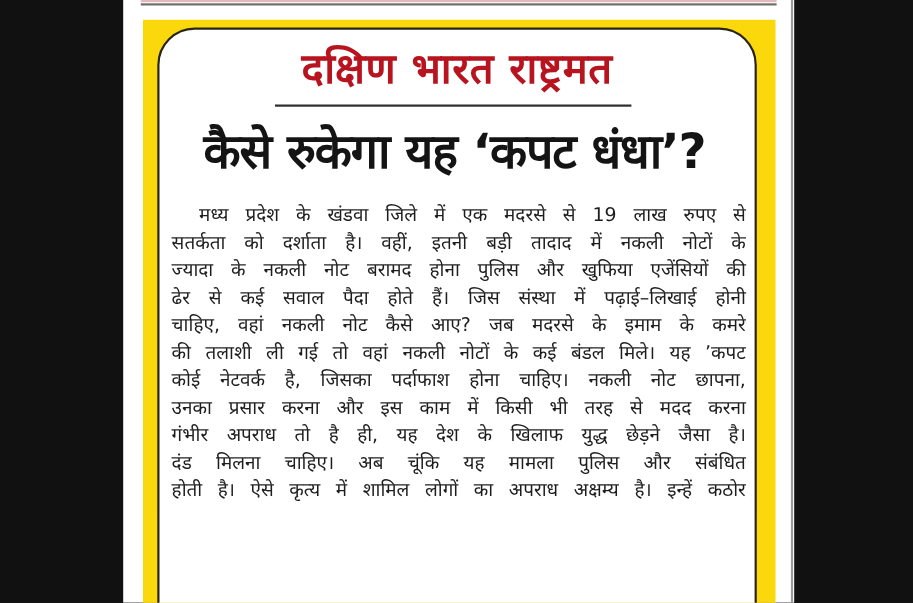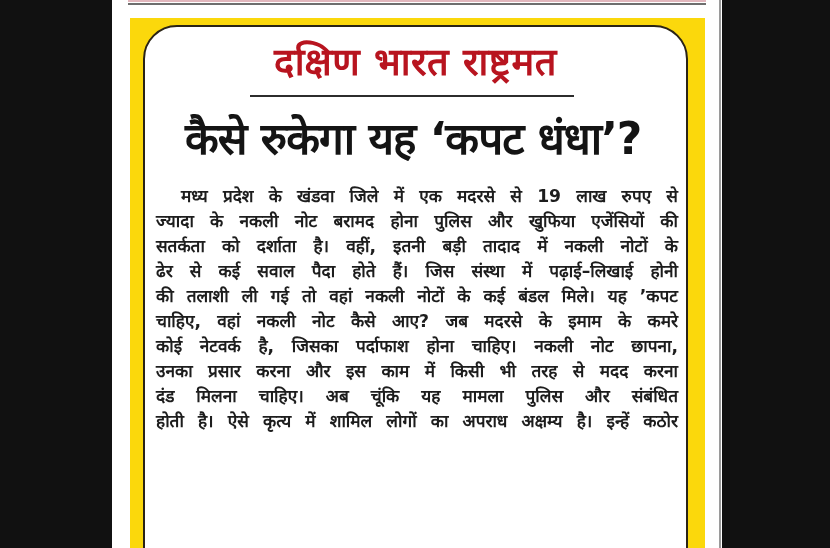--- a/index.html
+++ b/index.html
@@ -103,21 +103,20 @@
     }
     .body-text {
       position: absolute;
       left: 11px;
       top: 157px;
       width: 522px;
       font-family: "DejaVu Sans", sans-serif;
       font-size: 17.2px;
       line-height: 25px;
       color: #1d1d1d;
-      font-weight: bold;
     }
     .body-line {
       display: block;
       white-space: nowrap;
       text-align: justify;
       text-align-last: justify;
       height: 25px;
       overflow: visible;
     }
     .body-line.first {
@@ -133,27 +132,28 @@
     <div class="rule-top-gray"></div>
 
     <div class="yellow-frame">
       <div class="content-box">
         <div class="masthead">दक्षिण भारत राष्ट्रमत</div>
         <div class="masthead-rule"></div>
         <div class="headline">कैसे रुकेगा यह ‘कपट धंधा’?</div>
 
         <div class="body-text">
           <span class="body-line first">मध्य प्रदेश के खंडवा जिले में एक मदरसे से 19 लाख रुपए से</span>
+          <span class="body-line">सतर्कता को दर्शाता है। वहीं, इतनी बड़ी तादाद में नकली नोटों के</span>
           <span class="body-line">ज्यादा के नकली नोट बरामद होना पुलिस और खुफिया एजेंसियों की</span>
-          <span class="body-line">सतर्कता को दर्शाता है। वहीं, इतनी बड़ी तादाद में नकली नोटों के</span>
           <span class="body-line">ढेर से कई सवाल पैदा होते हैं। जिस संस्था में पढ़ाई–लिखाई होनी</span>
+          <span class="body-line">चाहिए, वहां नकली नोट कैसे आए? जब मदरसे के इमाम के कमरे</span>
           <span class="body-line">की तलाशी ली गई तो वहां नकली नोटों के कई बंडल मिले। यह ’कपट</span>
-          <span class="body-line">चाहिए, वहां नकली नोट कैसे आए? जब मदरसे के इमाम के कमरे</span>
           <span class="body-line">कोई नेटवर्क है, जिसका पर्दाफाश होना चाहिए। नकली नोट छापना,</span>
           <span class="body-line">उनका प्रसार करना और इस काम में किसी भी तरह से मदद करना</span>
+          <span class="body-line">गंभीर अपराध तो है ही, यह देश के खिलाफ युद्ध छेड़ने जैसा है।</span>
           <span class="body-line">दंड मिलना चाहिए। अब चूंकि यह मामला पुलिस और संबंधित</span>
           <span class="body-line">होती है। ऐसे कृत्य में शामिल लोगों का अपराध अक्षम्य है। इन्हें कठोर</span>
         </div>
       </div>
     </div>
   </div>
   <div class="page-edge"></div>
 </div>
 
 </body></html>

